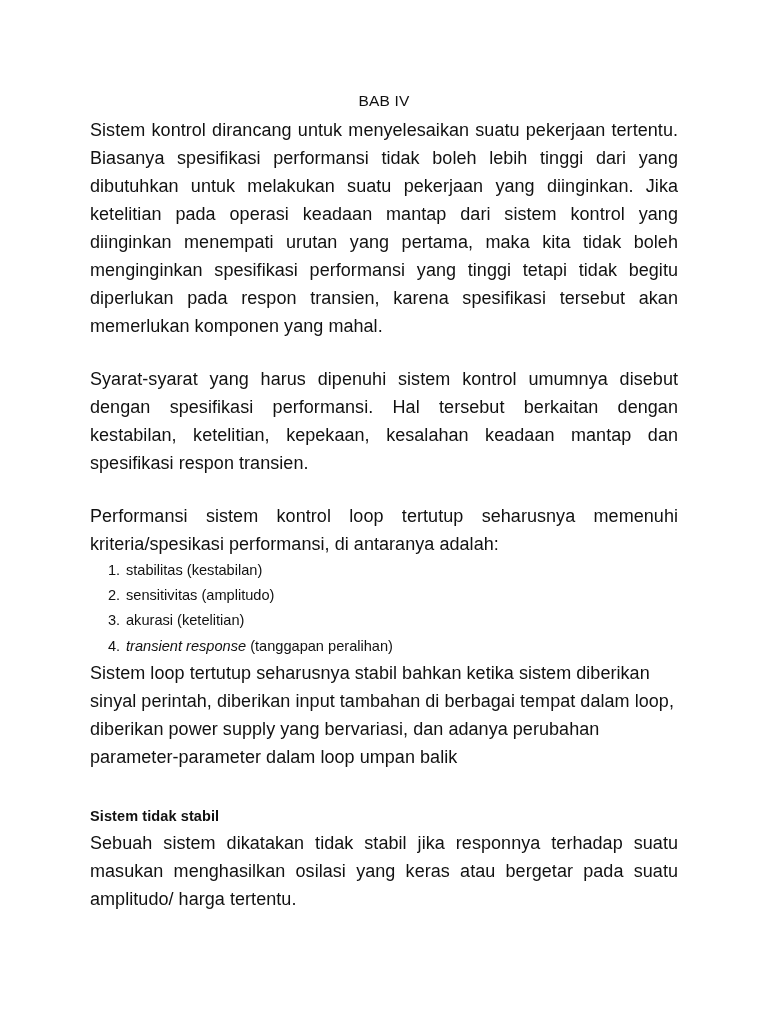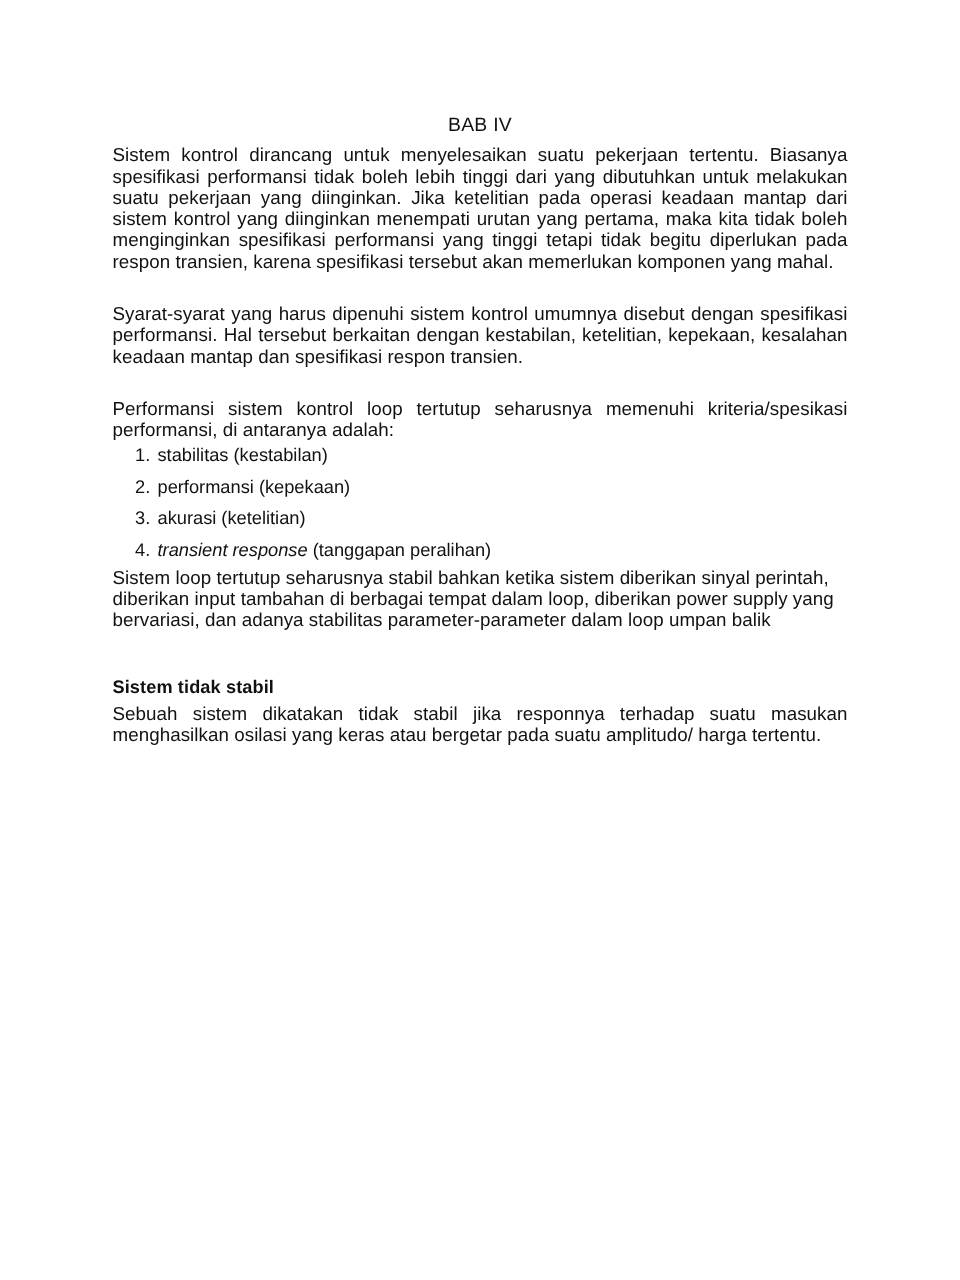--- a/index.html
+++ b/index.html
@@ -46,22 +46,22 @@
     font-weight: bold;
     line-height: 25px;
     margin: 0;
     letter-spacing: 0.1px;
   }
   .sec-41 { margin-top: 54px; }
   .sec-42 { margin-top: 35px; }
   .sec-unstable { margin-top: 33px; }
 
   p.body {
-    font-size: 15px;
-    line-height: 17px;
+    font-size: 18px;
+    line-height: 28px;
     margin: 0;
     text-align: justify;
     text-justify: inter-word;
     letter-spacing: 0.05px;
   }
   p.body.left {
     text-align: left;
   }
   p.gap {
     margin-top: 25px;
@@ -100,31 +100,31 @@
 
     <p class="body gap">Syarat-syarat yang harus dipenuhi sistem kontrol umumnya disebut dengan spesifikasi performansi. Hal tersebut berkaitan dengan kestabilan, ketelitian, kepekaan, kesalahan keadaan mantap dan spesifikasi respon transien.</p>
 
     <p class="body gap">Performansi sistem kontrol loop tertutup seharusnya memenuhi kriteria/spesikasi performansi, di antaranya adalah:</p>
 
     <ol class="criteria">
       <li>
         <span class="num">1.</span><span class="ital"></span><span>stabilitas (kestabilan)</span>
       </li>
       <li>
-        <span class="num">2.</span><span class="ital"></span><span>performansi (kepekaan)</span>
+        <span class="num">2.</span><span class="ital"></span><span>sensitivitas (amplitudo)</span>
       </li>
       <li>
         <span class="num">3.</span><span class="ital"></span><span>akurasi (ketelitian)</span>
       </li>
       <li>
         <span class="num">4.</span><span class="ital">transient response</span><span> (tanggapan peralihan)</span>
       </li>
     </ol>
 
 
-    <p class="body left">Sistem loop tertutup seharusnya stabil bahkan ketika sistem diberikan sinyal perintah, diberikan input tambahan di berbagai tempat dalam loop, diberikan power supply yang bervariasi, dan adanya stabilitas parameter-parameter dalam loop umpan balik</p>
+    <p class="body left">Sistem loop tertutup seharusnya stabil bahkan ketika sistem diberikan sinyal perintah, diberikan input tambahan di berbagai tempat dalam loop, diberikan power supply yang bervariasi, dan adanya perubahan parameter-parameter dalam loop umpan balik</p>
 
     <h2 class="section-heading sec-unstable">Sistem tidak stabil</h2>
 
     <p class="body">Sebuah sistem dikatakan tidak stabil jika responnya terhadap suatu masukan menghasilkan osilasi yang keras atau bergetar pada suatu amplitudo/ harga tertentu.</p>
 
   </div>
 </div>
 
 </body></html>

